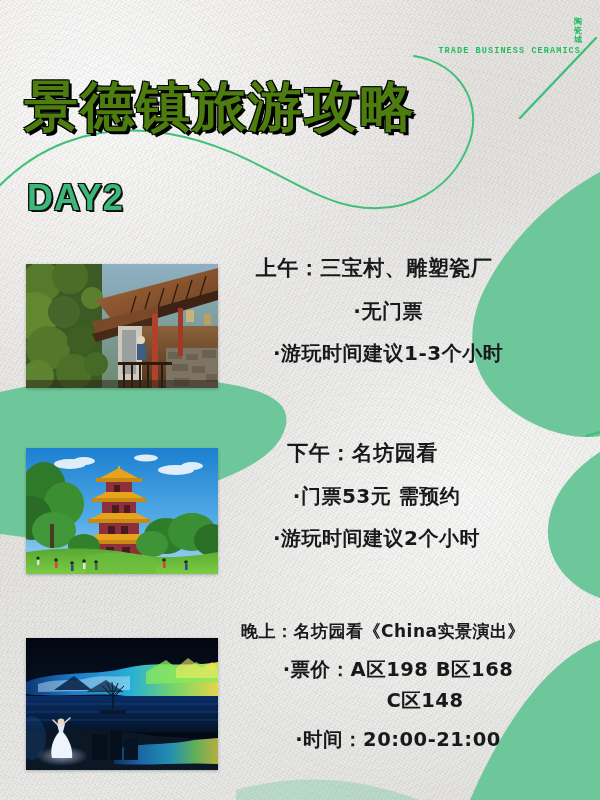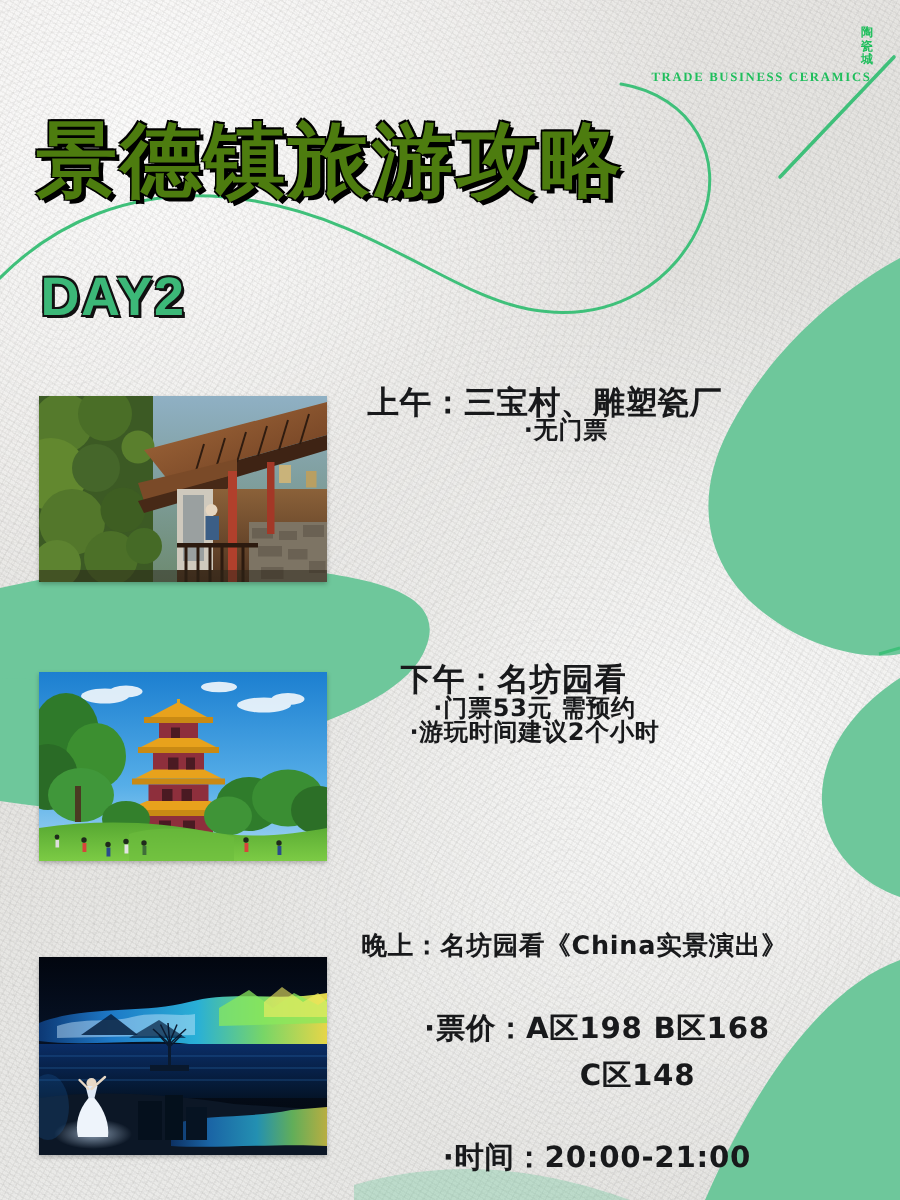--- a/index.html
+++ b/index.html
@@ -82,21 +82,21 @@
   }
   .logo-tbc {
     font-family: "Liberation Sans", sans-serif;
     font-size: 38px;
     font-weight: bold;
     color: #1fbe5c;
     letter-spacing: -1px;
     line-height: 0.85;
   }
   .logo-sub {
-    font-family: Liberation Serif, serif;
+    font-family: Liberation Mono, monospace;
     font-size: 8.5px;
     font-weight: bold;
     color: #1fbe5c;
     letter-spacing: 1.1px;
     margin-top: 2px;
     margin-right: 1px;
   }
 
   
   .title {
@@ -160,29 +160,30 @@
   #block-evening { left: 241px; top: 623px; }
 
   .line-head {
     font-size: 21px;
     font-weight: bold;
     letter-spacing: 0.5px;
     line-height: 1.0;
     white-space: nowrap;
   }
   .line-sub {
-    font-size: 16px;
+    font-size: 20px;
     font-weight: bold;
     letter-spacing: 0.5px;
     line-height: 1.0;
     white-space: nowrap;
+    margin-top: 22px;
     padding-left: 28px;
   }
   #block-evening .line-head { font-size: 17px; }
-  #block-evening .line-sub { font-size: 19.5px; margin-top: 36px; padding-left: 30px; }
+  #block-evening .line-sub { font-size: 19.5px; margin-top: 20px; padding-left: 30px; }
   #block-evening .line-sub.indent-more { padding-left: 84px; margin-top: 11px; }
 </style>
 </head>
 <body>
 
 <div id="poster">
 
   <div class="paper-base"></div>
   <div class="paper-grain"></div>
   <div class="paper-grain2"></div>
@@ -307,20 +308,21 @@
       <rect x="160" y="46" width="8" height="12" fill="#c9b37a"></rect>
       <rect x="178" y="50" width="7" height="11" fill="#b99f62"></rect>
 
       <rect x="0" y="116" width="192" height="8" fill="#2a2418" opacity="0.5"></rect>
     </svg>
   </div>
 
   <div class="block" id="block-morning">
     <div class="line-head">上午：三宝村、雕塑瓷厂</div>
     <div class="line-sub">·无门票</div>
+    <div class="line-sub">·游玩时间建议1-3个小时</div>
   </div>
 
   <div class="photo" id="photo-afternoon">
     <svg viewBox="0 0 192 126" preserveAspectRatio="none">
       <defs>
         <linearGradient id="aSky" x1="0" y1="0" x2="0" y2="1">
           <stop offset="0%" stop-color="#1c7fd0"></stop>
             <stop offset="60%" stop-color="#56aee8"></stop>
             <stop offset="100%" stop-color="#aad8f3"></stop>
         </linearGradient>

